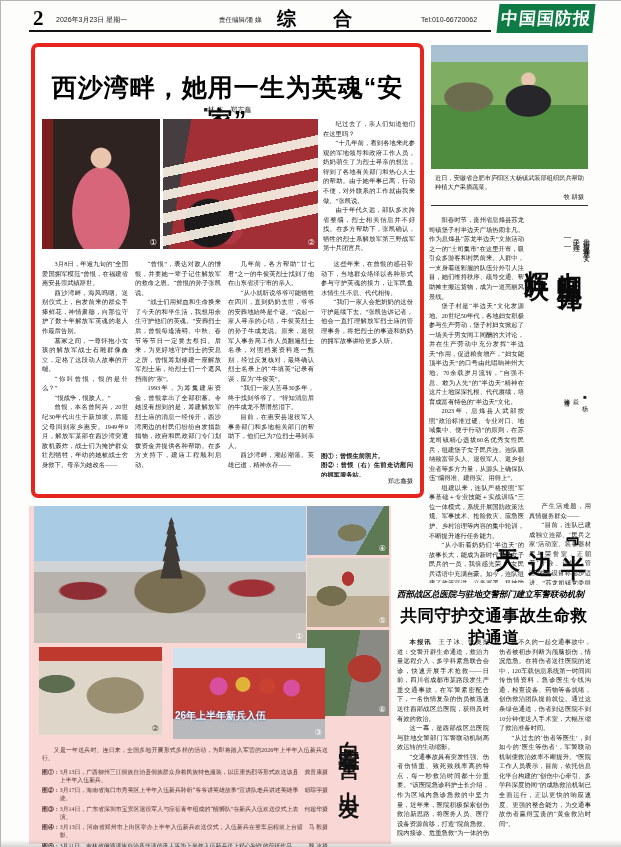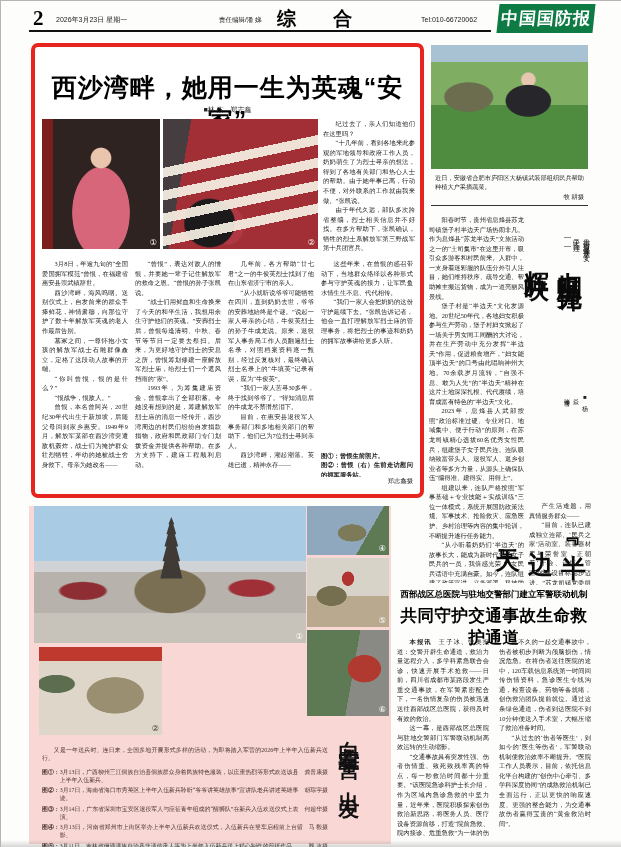--- a/index.html
+++ b/index.html
@@ -36,21 +36,21 @@
   .w-big{font-size:25px;font-weight:bold;color:#0a0a0a;letter-spacing:4px;}
   .w-byline{font-size:6px;color:#222;letter-spacing:1px;}
   
   .pinkbg{background:#f8d7d4;}
   .capline{display:flex;font-size:5.9px;line-height:1.35;color:#4a3330;
            font-family:"Liberation Serif",serif;margin-bottom:2.5px;}
   .capline .t{flex:1;text-align:justify;}
   .capline .c{white-space:nowrap;margin-left:6px;color:#4a3330;}
   .mont-title{font-size:21px;font-weight:bold;color:#111;letter-spacing:6px;}
   
-  .r-kicker{font-size:8.5px;font-weight:bold;text-align:center;color:#000;}
+  .r-kicker{font-size:8.5px;font-weight:bold;color:#000;font-style:italic;}
   .r-title{font-size:16.5px;font-weight:bold;text-align:center;color:#000;letter-spacing:.5px;}
   .lead-label{font-weight:bold;}
   .banner-txt{position:absolute;left:2px;bottom:16px;color:#eef6ff;font-weight:bold;font-size:10px;
               text-shadow:0 0 2px #1c5c8f;white-space:nowrap;}
 </style>
 </head>
 <body>
 
 <div class="page">
 
@@ -181,20 +181,30 @@
     </div>
 
     <div class="abs photo" style="left:10px;top:141px;width:123px;height:88px;
          background:
            radial-gradient(ellipse at 14% 42%, #5d6e50 0 12%, rgba(0,0,0,0) 13%),
            radial-gradient(ellipse at 62% 55%, #9b8f72 0 26%, rgba(0,0,0,0) 27%),
            linear-gradient(180deg,#c0392f 0 16%, #ddd6c9 16% 100%);">
       <span class="pnum" style="color:#333;">②</span>
     </div>
 
+    <div class="abs photo" style="left:144px;top:142px;width:152px;height:91px;
+         background:
+           radial-gradient(circle at 30% 42%, #d84fa0 0 7%, rgba(0,0,0,0) 8%),
+           radial-gradient(circle at 46% 40%, #e0b23a 0 7%, rgba(0,0,0,0) 8%),
+           radial-gradient(circle at 62% 42%, #c9422f 0 7%, rgba(0,0,0,0) 8%),
+           radial-gradient(circle at 78% 44%, #d84fa0 0 6%, rgba(0,0,0,0) 7%),
+           linear-gradient(180deg,#cfe2ee 0 22%, #c23b33 22% 78%, #b7b9bd 78%);">
+      <span class="banner-txt">26年上半年新兵入伍</span>
+      <span class="pnum">③</span>
+    </div>
 
     <div class="abs vert mont-title" style="left:306px;top:218px;height:118px;">向着军营，出发</div>
 
     <div class="abs" style="left:13px;top:241px;width:286px;">
       <div class="capline" style="margin-bottom:6px;">
         <span class="t" style="text-indent:2em;display:block;">又是一年送兵时。连日来，全国多地开展形式多样的活动，为即将踏入军营的2026年上半年入伍新兵送行。</span>
       </div>
       <div class="capline">
         <span style="font-weight:bold;">图①：</span>
         <span class="t">3月13日，广西柳州三江侗族自治县侗族群众身着民族特色服装，以庄重热烈等形式欢送该县上半年入伍新兵。</span>

